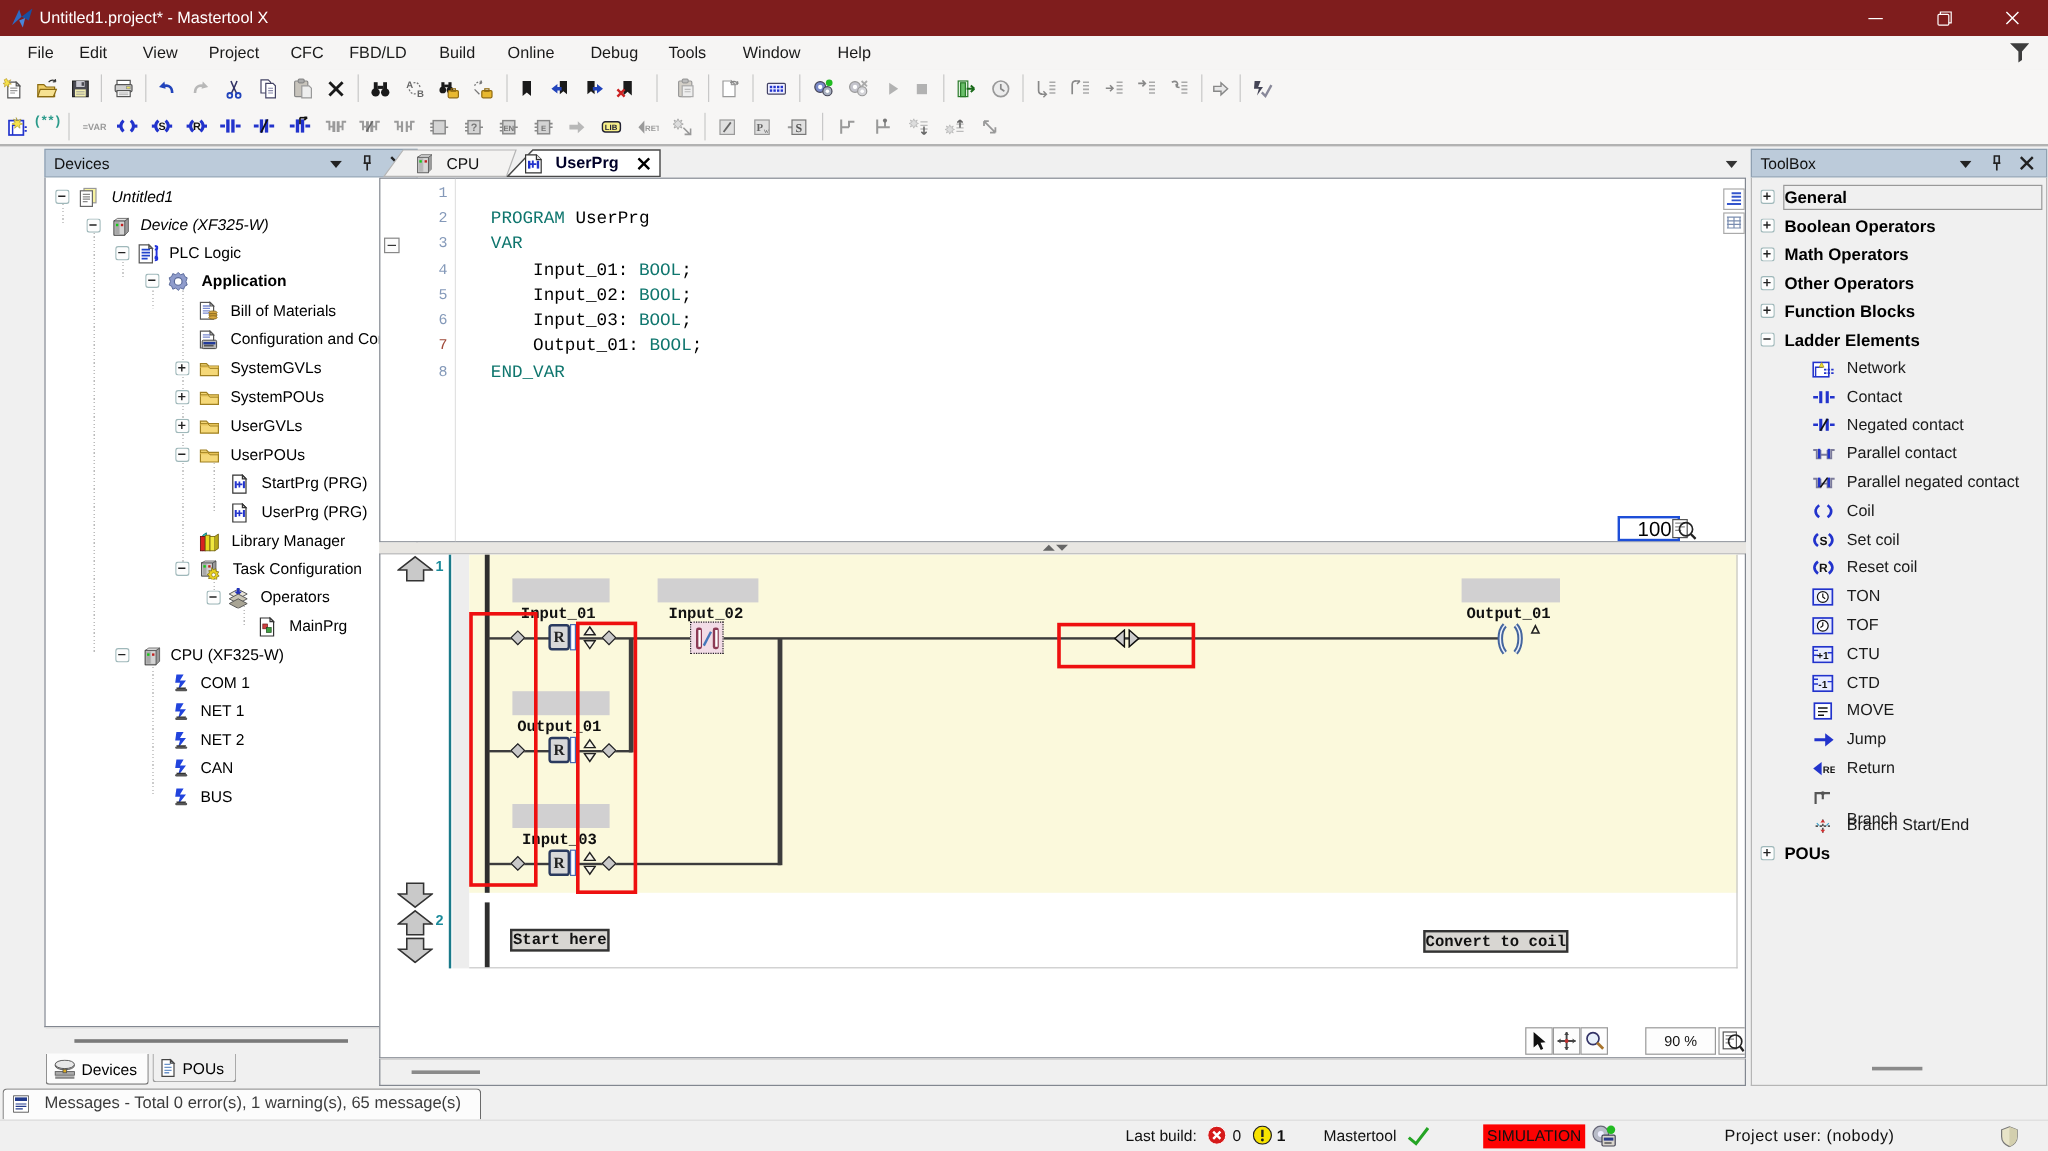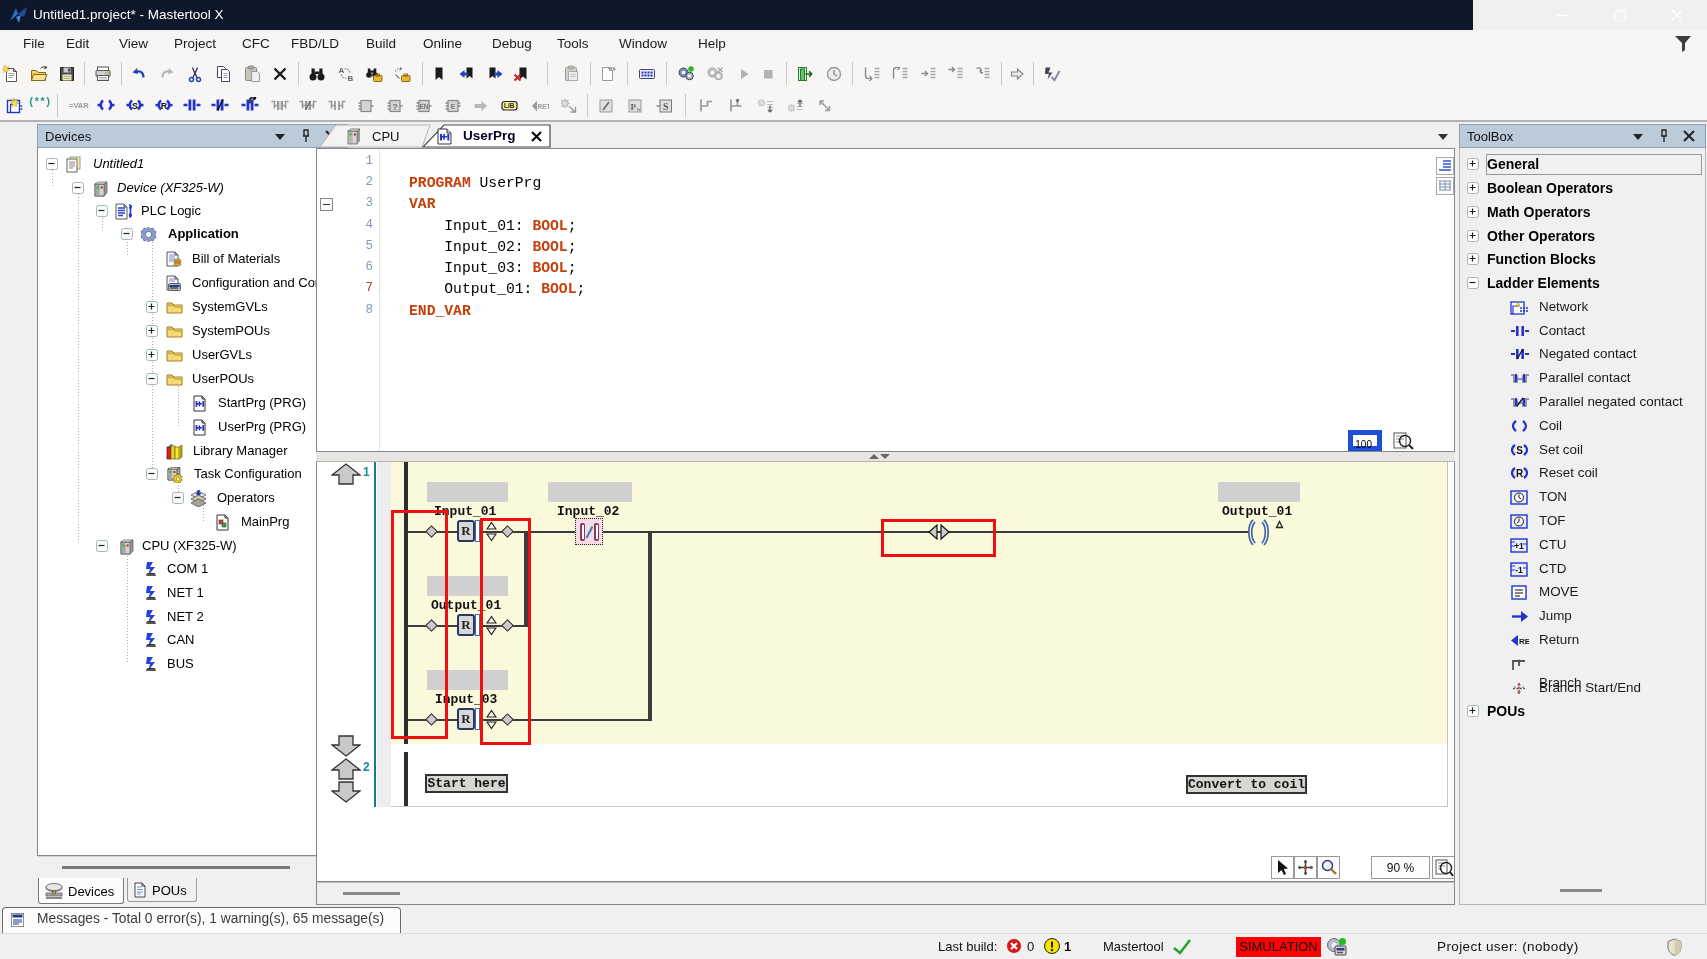--- a/index.html
+++ b/index.html
@@ -1,21 +1,21 @@
 <!DOCTYPE html>
 <html><head>
 <meta charset="utf-8">
 <style>
 * { margin:0; padding:0; box-sizing:border-box; }
 html,body { width:1707px; height:959px; overflow:hidden; }
 body { font-family:"Liberation Sans", sans-serif; position:relative; background:#f0f0f0; }
 .abs { position:absolute; }
 
 
-#titlebar { position:absolute; left:0; top:0; width:1473px; height:30px; background:#0f172a; }
+#titlebar { position:absolute; left:0; top:0; width:1707px; height:30px; background:#7f1d1d; }
 #titlebar .title { position:absolute; left:33px; top:7px; color:#fff; font-size:13.5px; }
 .winbtn { position:absolute; top:0; width:46px; height:30px; color:#fff; }
 
 
 #menubar { position:absolute; left:0; top:30px; width:1707px; height:28px; background:#f6f5f4; }
 .mitem { position:absolute; top:6px; font-size:13.5px; color:#1a1a1a; }
 
 
 #toolbar1 { position:absolute; left:0; top:58px; width:1707px; height:32px; background:#f7f6f5; }
 #toolbar2 { position:absolute; left:0; top:90px; width:1707px; height:32px; background:#f7f6f5; border-bottom:2px solid #b2b2b2; }
@@ -36,21 +36,21 @@
 #tabbar { position:absolute; left:0; top:0; width:1139px; height:24px; }
 #editor { position:absolute; left:0; top:24px; width:1139px; height:304px; background:#fff; border:1px solid #828790; }
 #vsplit { position:absolute; left:0; top:328px; width:1139px; height:9px; background:#e8e6e2; }
 #ladder { position:absolute; left:0; top:337px; width:1139px; height:421px; background:#fff; border:1px solid #828790; border-top:1px solid #b5b5b5; overflow:hidden; }
 #centerbottom { position:absolute; left:0; top:758px; width:1139px; height:23px; background:#f0f0f0; border:1px solid #828790; border-top:1px solid #c0c0c0;}
 
 #rightpanel { position:absolute; left:1459px; top:124px; width:247px; height:781px; }
 #toolboxbody { position:absolute; left:0; top:24px; width:247px; height:757px; background:#f0f0f0; border:1px solid #b5b5b5; border-top:none; }
 .codeline { position:absolute; white-space:pre; font-size:14.7px; font-family:"Liberation Mono", monospace; }
 .lnum { position:absolute; width:56px; text-align:right; font-size:12.5px; color:#8499b9; font-family:"Liberation Mono", monospace;}
-.kw { color:#c2410c; font-weight:bold; }
+.kw { color:#0f766e; font-weight:normal; }
 .cmt { color:#2e8b8b; font-style:italic; }
 
 
 .trow { position:absolute; height:18px; font-size:13px; color:#000; white-space:nowrap; }
 
 
 .tbcat { position:absolute; font-size:14px; font-weight:bold; color:#000; }
 .tbitem { position:absolute; font-size:13.4px; color:#1a1a1a; }
 
 
@@ -746,21 +746,21 @@
 
     <div class="abs" style="left:1119px;top:8px;width:18px;height:18px;border:1px solid #aaa;background:#fff"></div>
     <svg class="abs" style="left:1122px;top:11px" width="12" height="12">
         <path d="M4 1 h8 M4 4 h8 M4 7 h8 M0 10 h12" stroke="#3355cc" stroke-width="1.6"></path>
       </svg>
     <div class="abs" style="left:1119px;top:28px;width:18px;height:18px;border:1px solid #aaa;background:#fff"></div>
     <svg class="abs" style="left:1122px;top:31px" width="12" height="12">
         <path d="M0 1 h12 M0 4 h12 M0 7 h12 M0 10 h12 M1 1 v9 M6 1 v9 M11 1 v9" stroke="#7a8db0" stroke-width="1"></path>
       </svg>
 
-    <div class="abs" style="left:1031px;top:281px;width:34px;height:21px;border:5px solid #1d4ed8;background:#fff;font-size:10px;text-align:right;line-height:20px;padding-right:5px;">100</div>
+    <div class="abs" style="left:1031px;top:281px;width:52px;height:21px;border:2px solid #1d4ed8;background:#fff;font-size:17px;text-align:right;line-height:20px;padding-right:5px;">100</div>
     <svg class="abs" style="left:1076px;top:281px" width="21" height="21" viewBox="0 0 21 21">
         <rect x="1" y="3" width="12" height="15" fill="#fff" stroke="#555"></rect>
         <path d="M3 6 h8 M3 9 h8 M3 12 h5" stroke="#888" stroke-width="1"></path>
         <circle cx="12" cy="11" r="5.5" fill="none" stroke="#222" stroke-width="1.4"></circle>
         <path d="M16 15 L20 19" stroke="#222" stroke-width="2"></path>
       </svg>
   </div>
   <div id="vsplit">
     <svg class="abs" style="left:553px;top:1px" width="26" height="7">
         <path d="M5 1 L10 6 L0 6 Z" fill="#666"></path>

